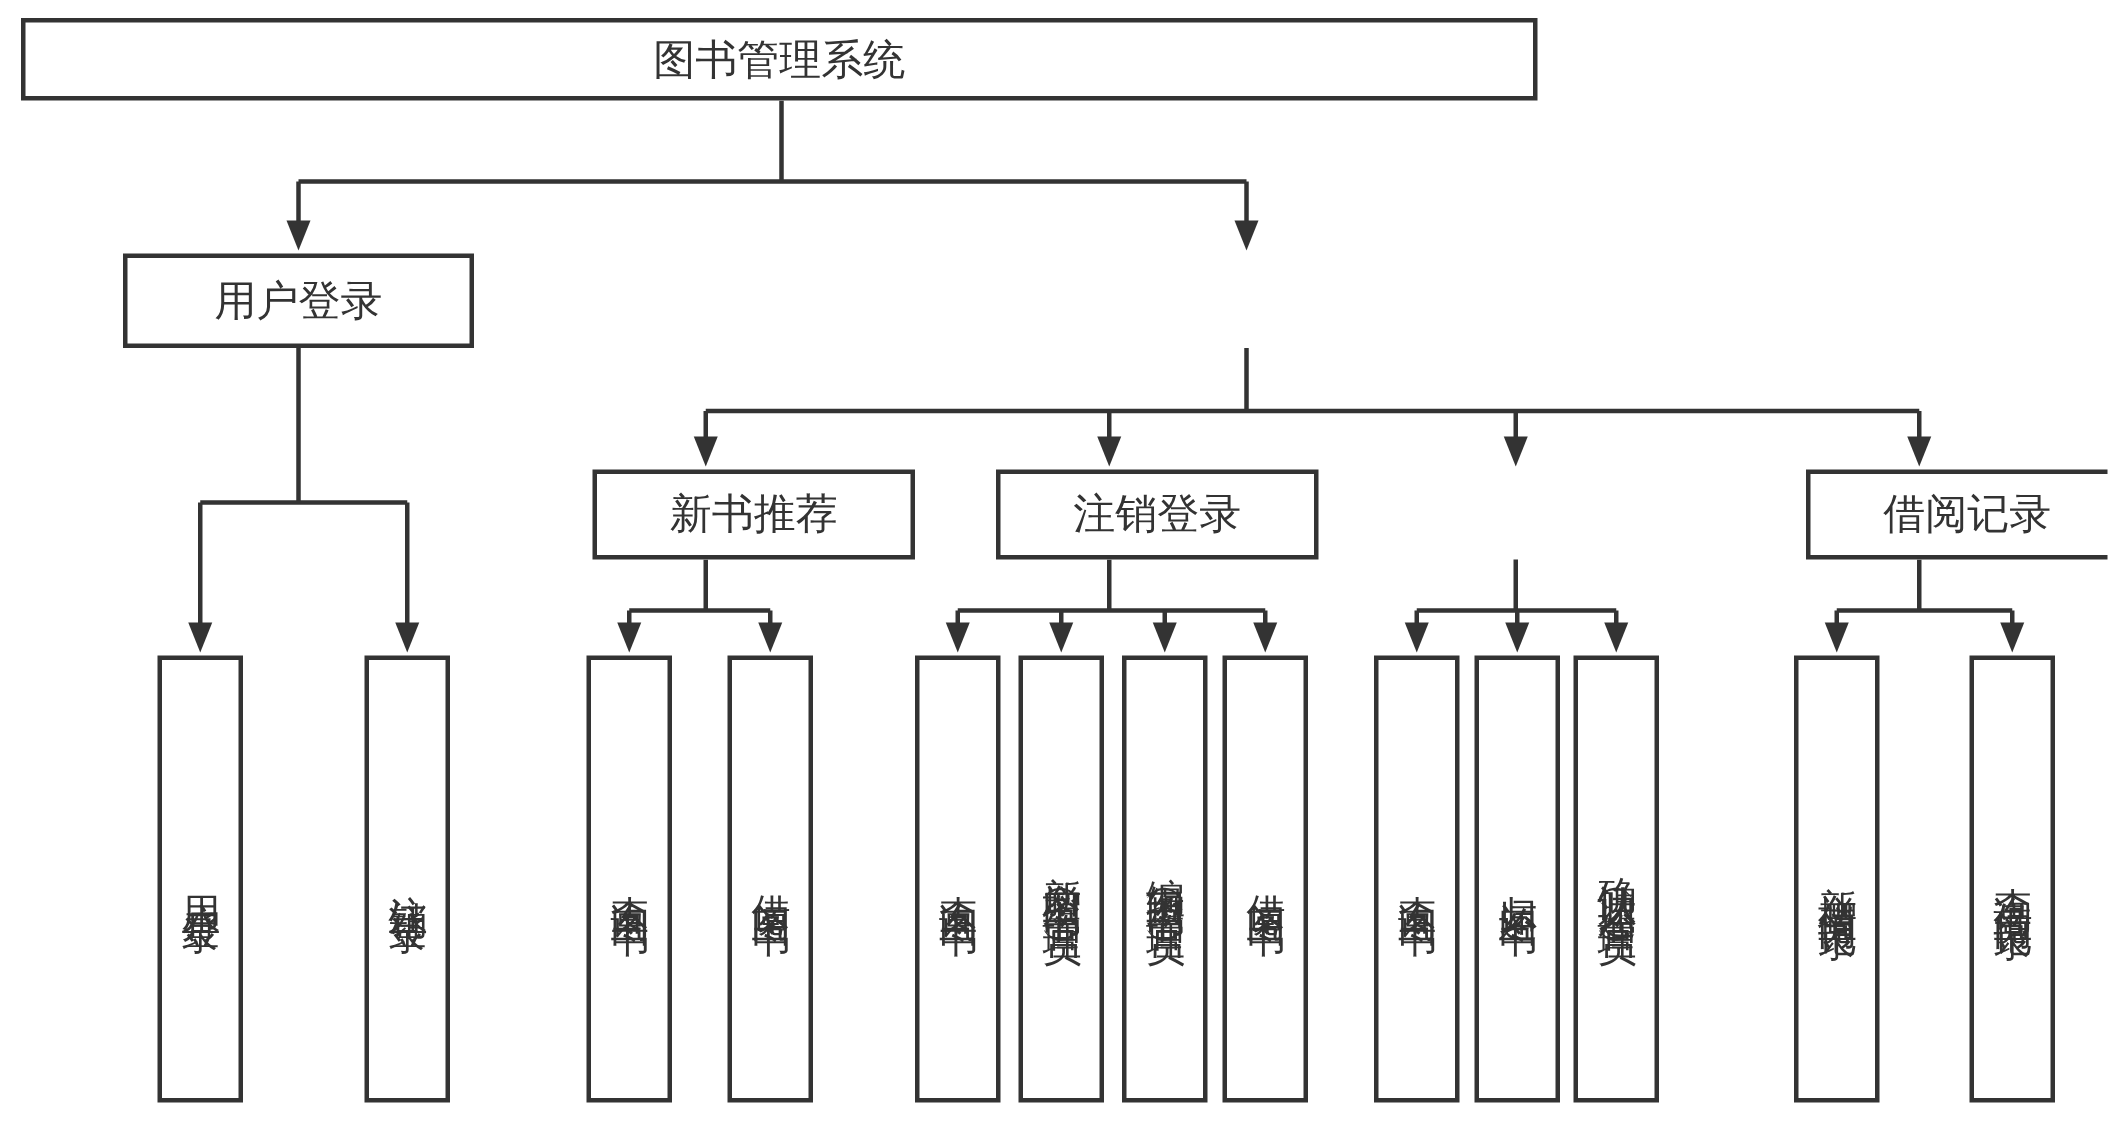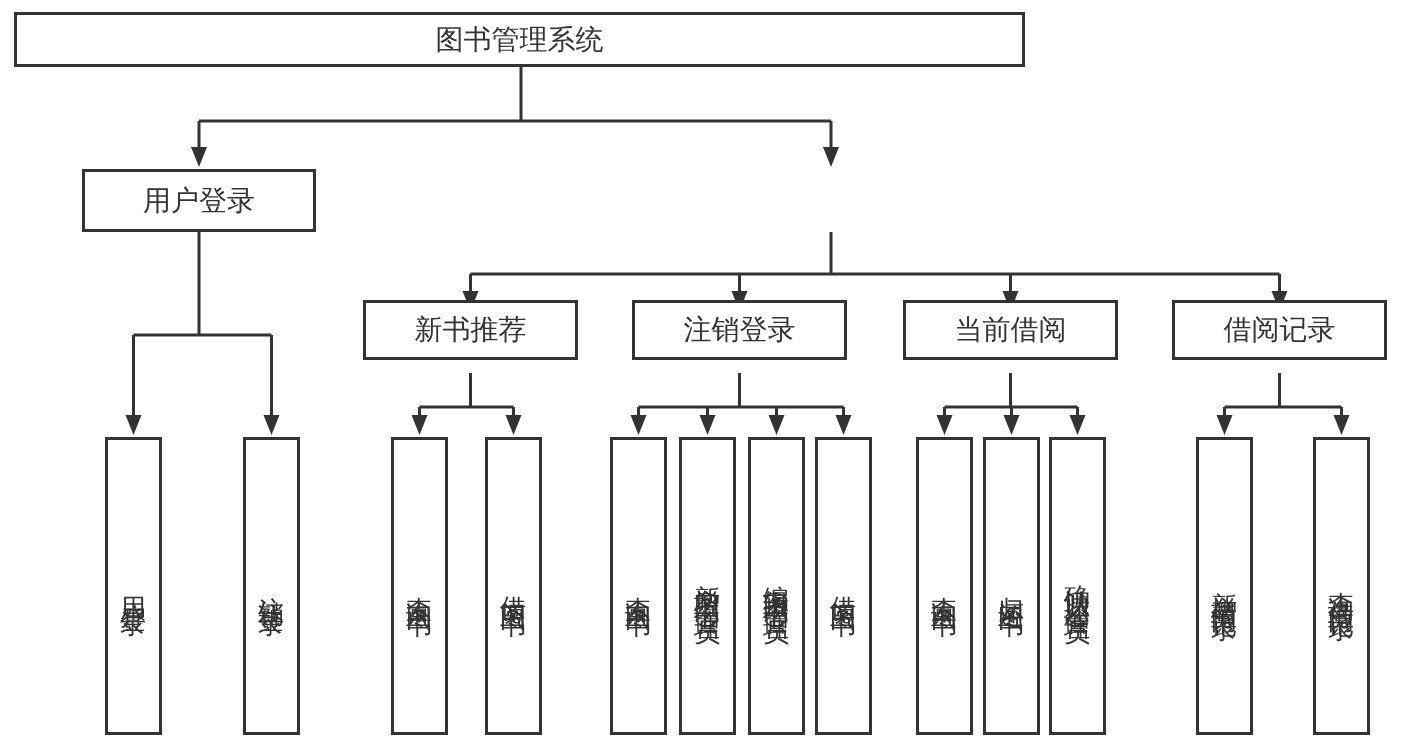--- a/index.html
+++ b/index.html
@@ -23,21 +23,21 @@
     writing-mode:vertical-rl; text-orientation:mixed;
     font-size:26px; letter-spacing:5px; color:var(--text); line-height:1;
   }
 
   
   #n-root { left:14px; top:12px; width:1011px; height:55px; }
   
   #n-login { left:82px;  top:169px; width:234px; height:63px; }
   #n-mgmt  { left:712px; top:169px; width:238px; height:63px; }
   
-  .l3 { top:300px; width:215px; height:60px; }
+  .l3 { top:313px; width:215px; height:60px;margin-left:32px; }
   #n-recommend { left:363px; }
   #n-borrow    { left:632px; }
   #n-current   { left:903px; }
   #n-records   { left:1172px; }
   
   #lf-0{left:105px}#lf-1{left:243px}
   #lf-2{left:391px}#lf-3{left:485px}
   #lf-4{left:610px}#lf-5{left:679px}#lf-6{left:748px}#lf-7{left:815px}
   #lf-8{left:916px}#lf-9{left:983px}#lf-10{left:1049px}
   #lf-11{left:1196px}#lf-12{left:1313px}
@@ -101,23 +101,20 @@
   <div class="hbox" id="n-login">
     <span>用户登录</span>
   </div>
 
   <div class="hbox l3" id="n-recommend">
     <span>新书推荐</span>
   </div>
   <div class="hbox l3" id="n-borrow">
     <span>注销登录</span>
   </div>
-  <div class="hbox l3" id="n-current">
-    <span>当前借阅</span>
-  </div>
   <div class="hbox l3" id="n-records">
     <span>借阅记录</span>
   </div>
 
   <div class="vbox" id="lf-0">
     <span>用户登录</span>
   </div>
   <div class="vbox" id="lf-1">
     <span>注销登录</span>
   </div>

